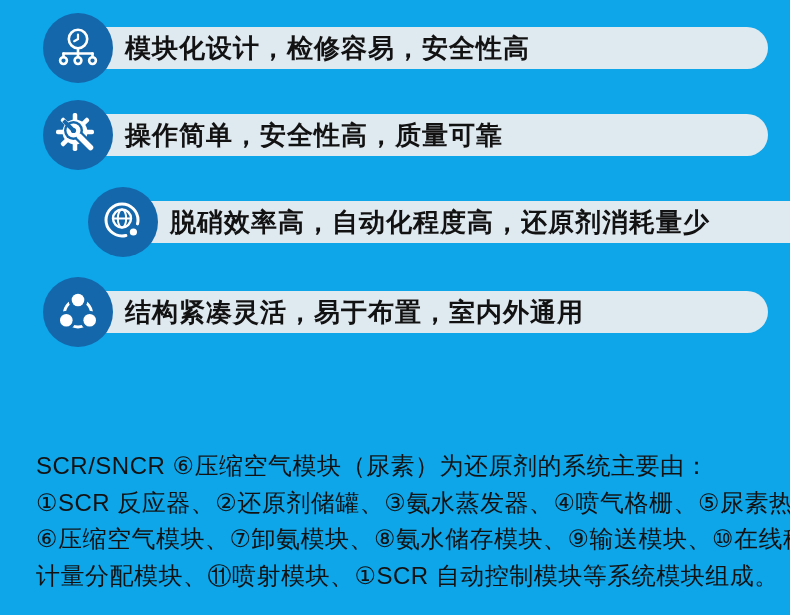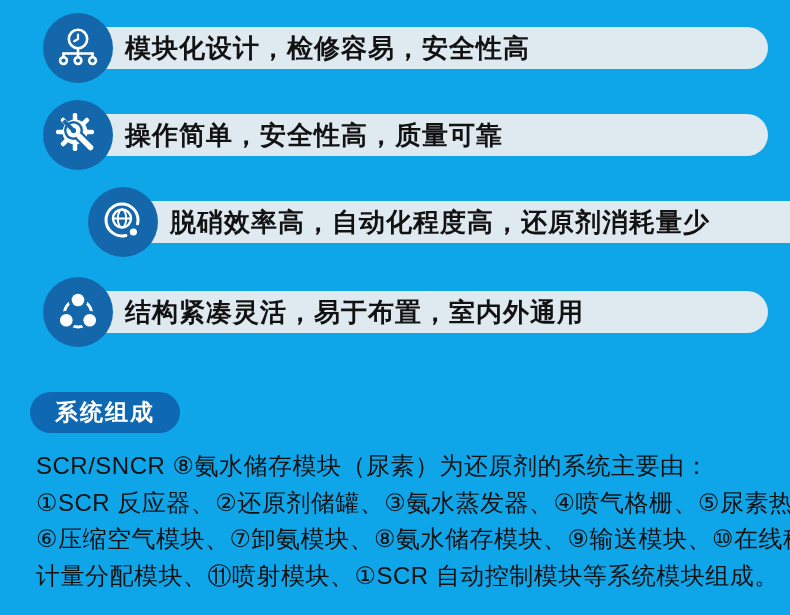--- a/index.html
+++ b/index.html
@@ -135,24 +135,21 @@
         <circle cx="24" cy="12" r="9.5" fill="#1467ab"></circle>
         <circle cx="12.3" cy="32.2" r="9.5" fill="#1467ab"></circle>
         <circle cx="35.7" cy="32.2" r="9.5" fill="#1467ab"></circle>
         <circle cx="24" cy="12" r="6.3" fill="#fff"></circle>
         <circle cx="12.3" cy="32.2" r="6.3" fill="#fff"></circle>
         <circle cx="35.7" cy="32.2" r="6.3" fill="#fff"></circle>
       </svg>
     </div>
   </div>
 
-  <div class="section-badge">
-    <span>系统组成</span>
-  </div>
 
   <div class="composition">
-    <div class="line">SCR/SNCR ⑧氨水储存模块（尿素）为还原剂的系统主要由：</div>
+    <div class="line">SCR/SNCR ⑥压缩空气模块（尿素）为还原剂的系统主要由：</div>
     <div class="line">①SCR 反应器、②还原剂储罐、③氨水蒸发器、④喷气格栅、⑤尿素热解炉</div>
     <div class="line">⑥压缩空气模块、⑦卸氨模块、⑧氨水储存模块、⑨输送模块、⑩在线稀释</div>
     <div class="line">计量分配模块、⑪喷射模块、①SCR 自动控制模块等系统模块组成。</div>
   </div>
 
 </div>
 
 </body></html>

